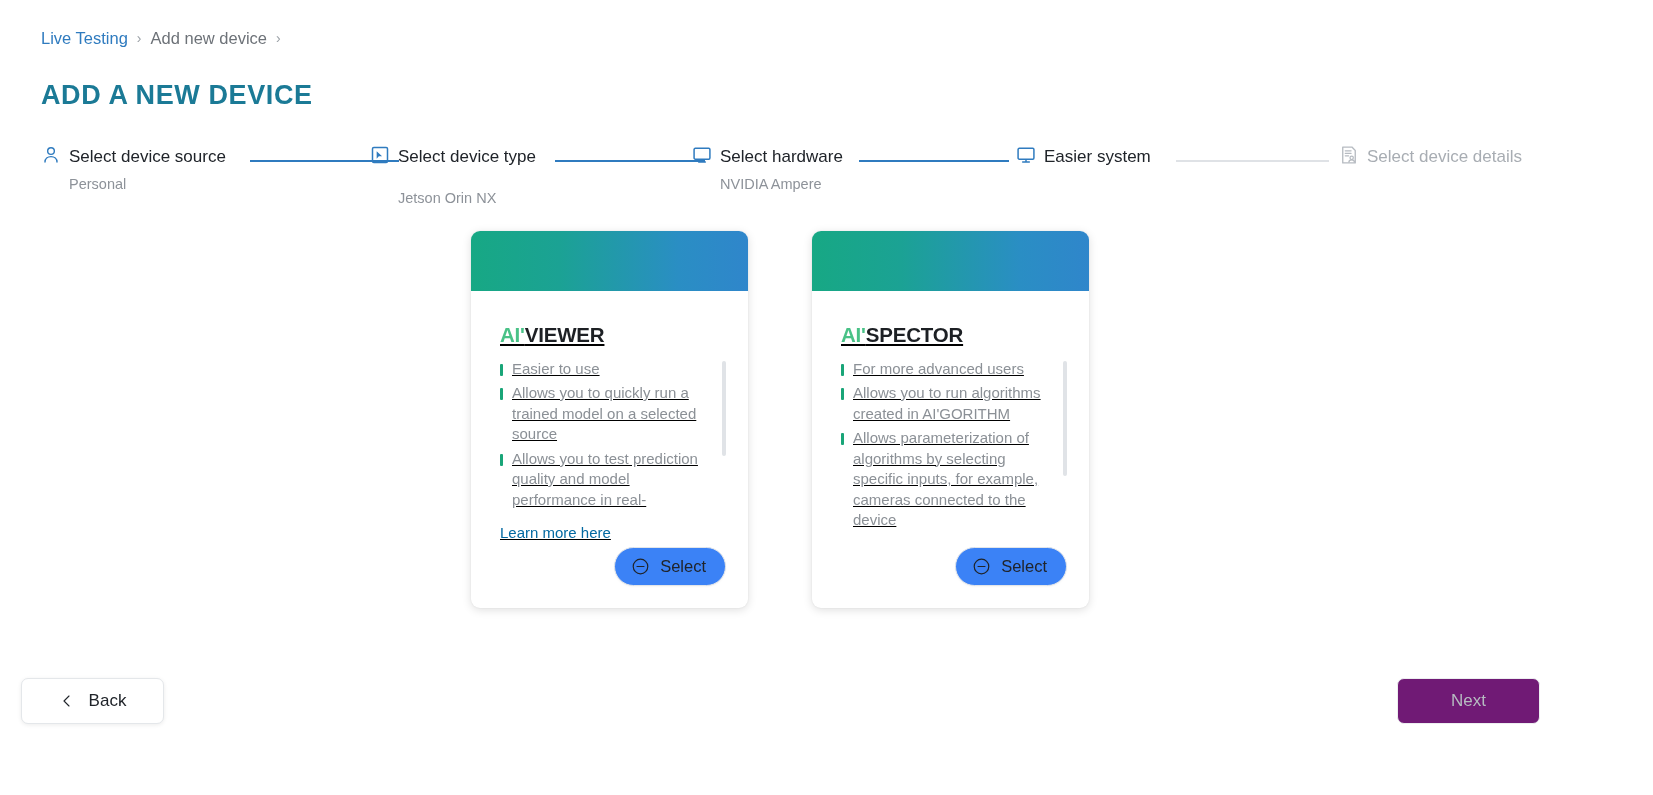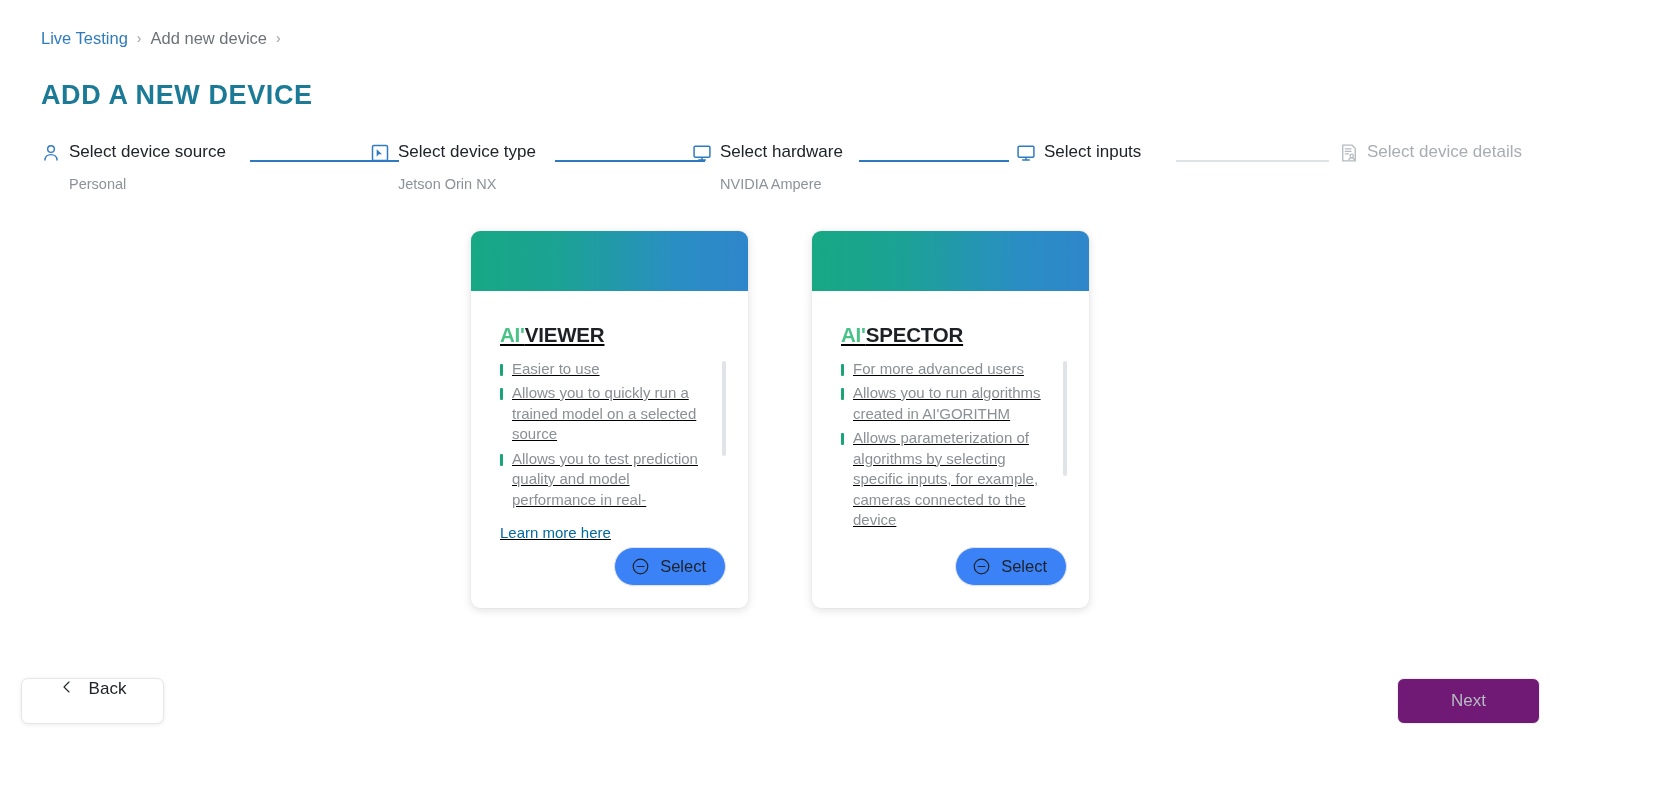--- a/index.html
+++ b/index.html
@@ -66,21 +66,21 @@
     height: 60px;
   }
   .step {
     position: absolute;
     top: 0;
     display: flex;
     flex-direction: column;
   }
   .step-head {
     display: flex;
-    align-items: flex-start;
+    align-items: flex-end;
     gap: 8px;
     height: 22px;
   }
   .step-ico {
     width: 20px;
     height: 20px;
     display: block;
     flex: 0 0 20px;
   }
   .step-label {
@@ -224,21 +224,21 @@
   .select-btn svg { display: block; }
 
   
   .back-btn {
     position: absolute;
     left: 21px;
     top: 678px;
     width: 143px;
     height: 46px;
     display: flex;
-    align-items: flex-start;
+    align-items: center;
     justify-content: center;
     gap: 14px;
     background: #ffffff;
     border: 1px solid #e4e7ea;
     border-radius: 7px;
     box-shadow: 0 1px 4px rgba(0,0,0,0.08);
     font-size: 17px;
     color: #20242a;
     cursor: pointer;
     font-family: "Liberation Sans", sans-serif;
@@ -286,21 +286,21 @@
       <div class="step-head">
         <svg class="step-ico" viewBox="0 0 24 24" fill="none">
           <circle cx="12" cy="7.2" r="4" stroke="#2f7bbf" stroke-width="1.7"></circle>
           <path d="M4.8 20.5c0-4.1 3.2-6.6 7.2-6.6s7.2 2.5 7.2 6.6" stroke="#2f7bbf" stroke-width="1.7" stroke-linecap="round"></path>
         </svg>
         <span class="step-label">Select device source</span>
       </div>
       <div class="step-sub">Personal</div>
     </div>
 
-    <div class="step" style="left:329px;">
+    <div class="step" style="left:329px;gap:14px;">
       <div class="step-head">
         <svg class="step-ico" viewBox="0 0 24 24" fill="none">
           <rect x="3" y="3" width="18" height="18" rx="1.6" stroke="#2f7bbf" stroke-width="1.8"></rect>
           <path d="M8 7.5v9l2.6-2.9h3.9z" fill="#2f7bbf"></path>
         </svg>
         <span class="step-label">Select device type</span>
       </div>
       <div class="step-sub">Jetson Orin NX</div>
     </div>
 
@@ -316,21 +316,21 @@
       <div class="step-sub">NVIDIA Ampere</div>
     </div>
 
     <div class="step" style="left:975px;">
       <div class="step-head">
         <svg class="step-ico" viewBox="0 0 24 24" fill="none">
           <rect x="2.5" y="4" width="19" height="13" rx="1.4" stroke="#2f7bbf" stroke-width="1.8"></rect>
           <path d="M8 20.5h8" stroke="#2f7bbf" stroke-width="1.8" stroke-linecap="round"></path>
           <path d="M12 17v3.5" stroke="#2f7bbf" stroke-width="1.8"></path>
         </svg>
-        <span class="step-label">Select inputs</span>
+        <span class="step-label">Easier system</span>
       </div>
       <div class="step-sub"></div>
     </div>
 
     <div class="step inactive" style="left:1298px;">
       <div class="step-head">
         <svg class="step-ico" viewBox="0 0 24 24" fill="none">
           <path d="M4.5 2.5h11l4 4v15h-15z" stroke="#b6bbc1" stroke-width="1.6" stroke-linejoin="round"></path>
           <path d="M7.5 7h7M7.5 10h7M7.5 13h4" stroke="#b6bbc1" stroke-width="1.5" stroke-linecap="round"></path>
           <circle cx="15.2" cy="15.4" r="2" stroke="#b6bbc1" stroke-width="1.5"></circle>

